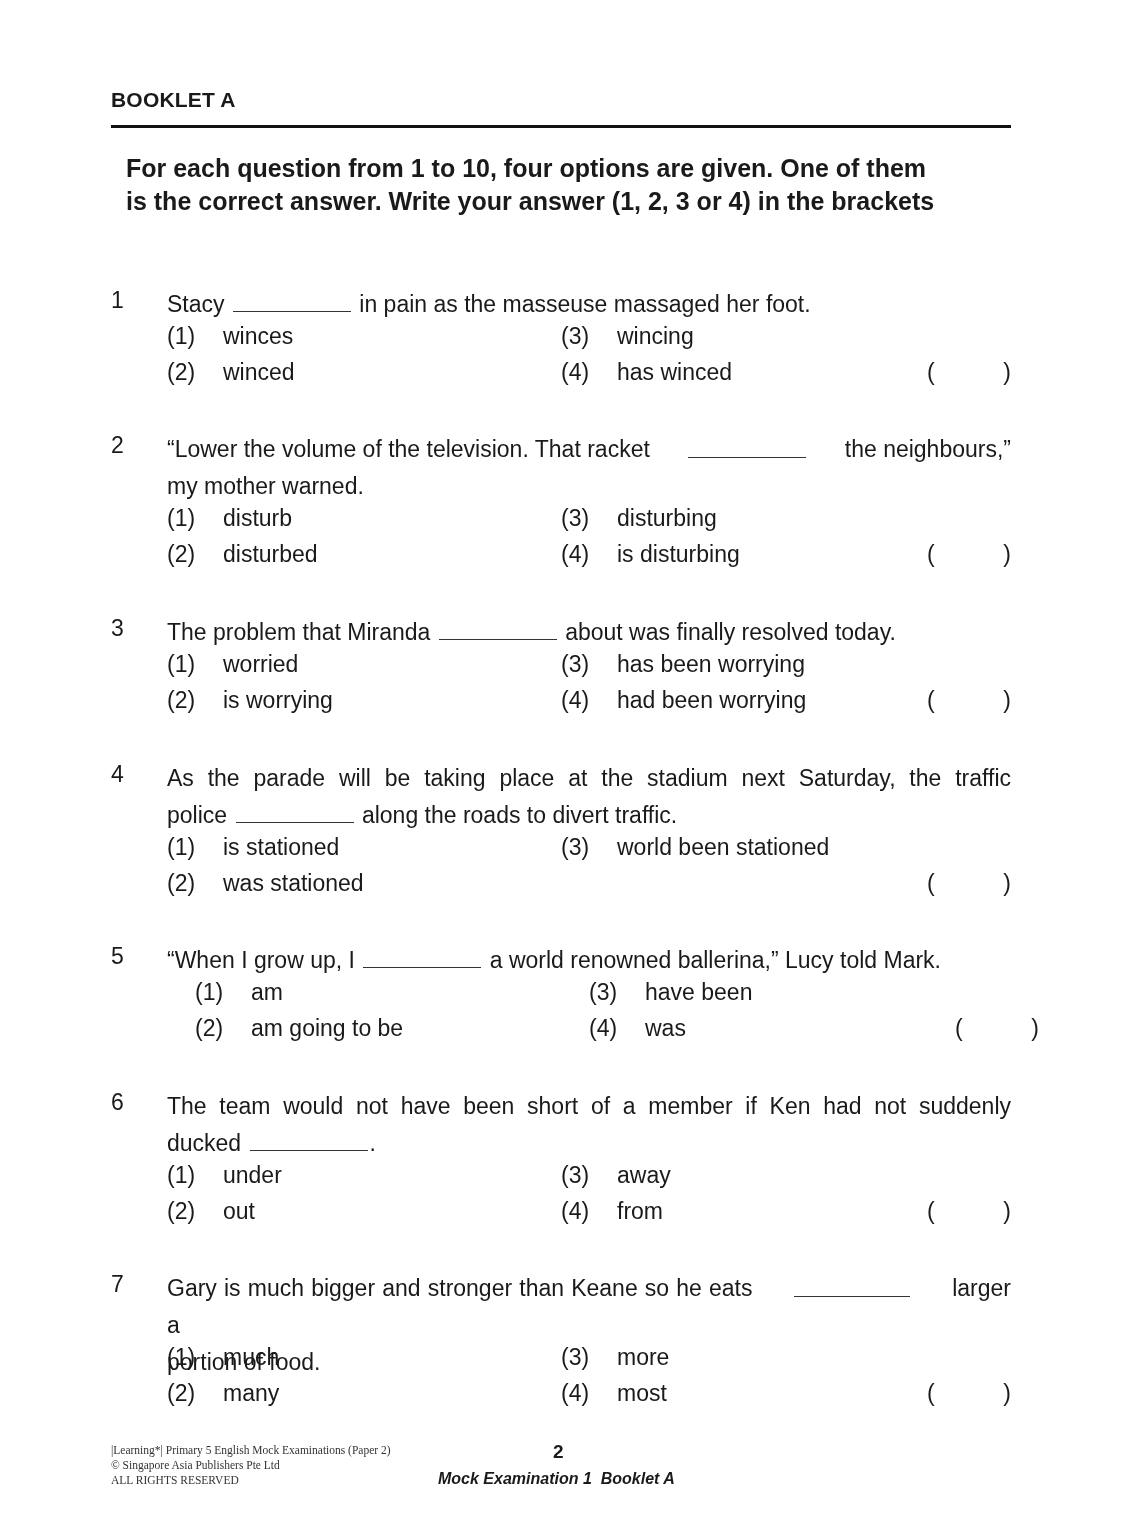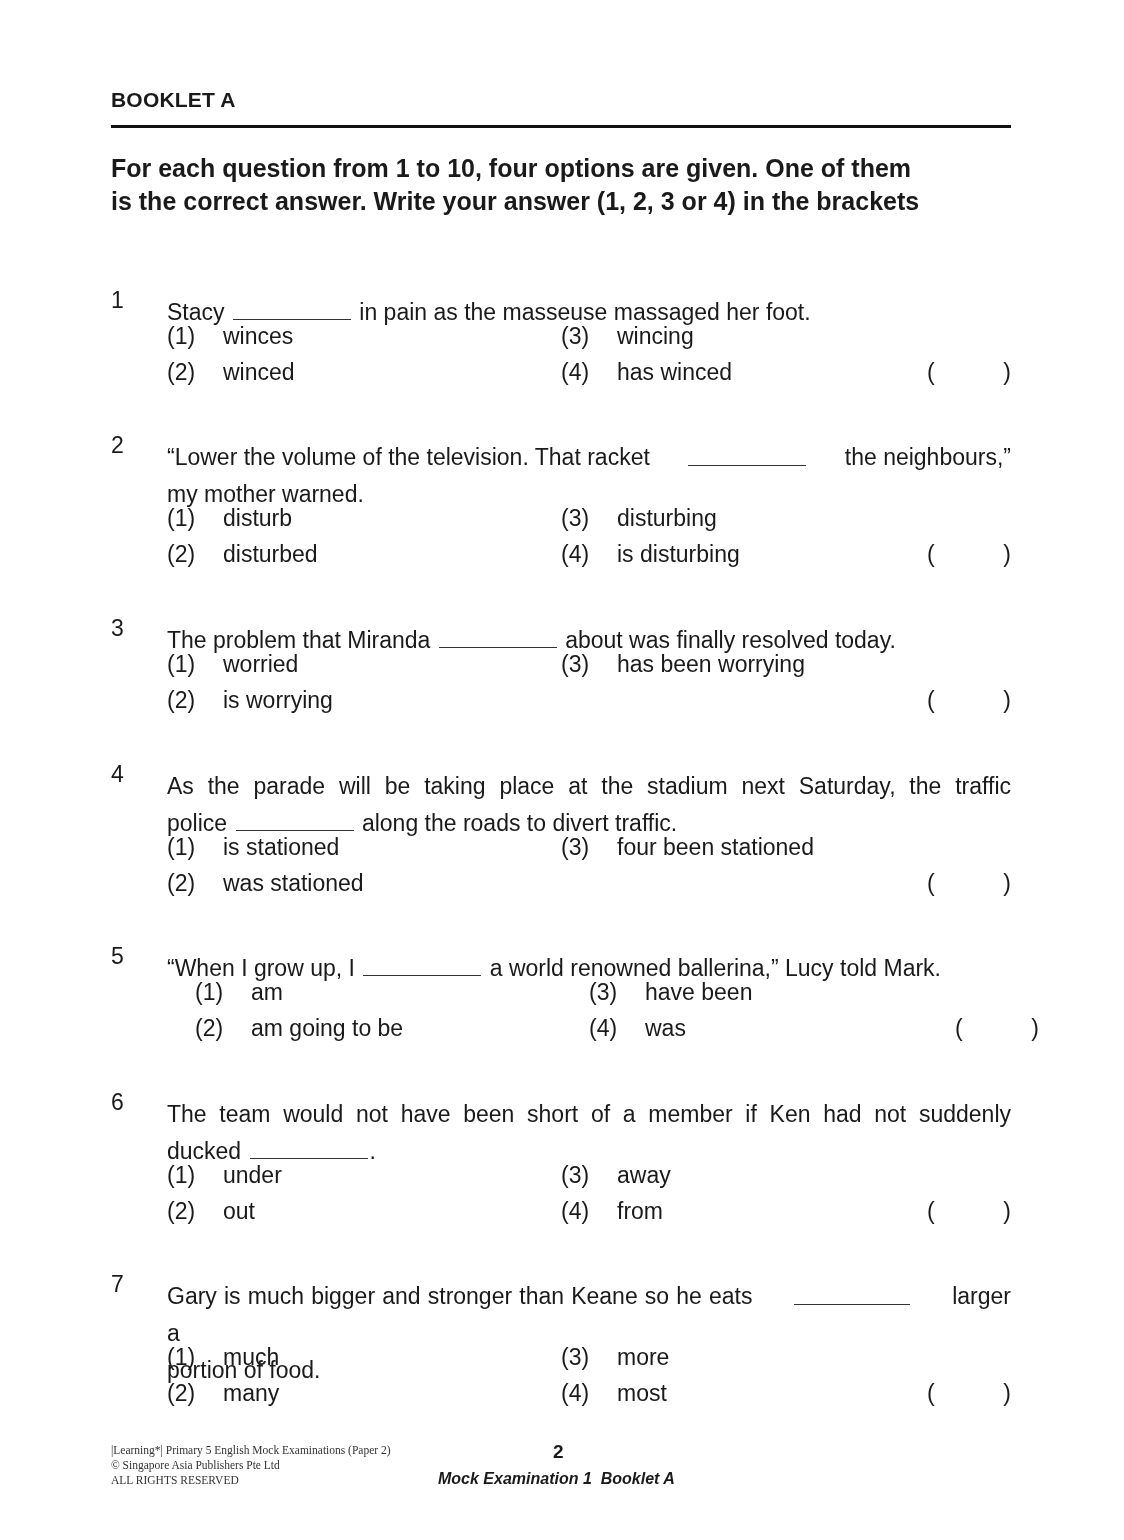--- a/index.html
+++ b/index.html
@@ -7,27 +7,27 @@
     width: 1124px; height: 1540px; position: relative; overflow: hidden;
     font-family: "Liberation Sans", sans-serif; color: #1a1a1a;
   }
   .page { position: absolute; left: 111px; top: 0; width: 900px; }
   .booklet-title {
     position: absolute; left: 0; top: 88px;
     font-size: 21px; font-weight: bold; letter-spacing: 0.2px;
   }
   .rule { position: absolute; left: 0; top: 125px; width: 900px; height: 3px; background: #111; }
   .instructions {
-    position: absolute; left: 0; top: 152px; width: 900px;
+    position: absolute; left: 15px; top: 152px; width: 900px;
     font-size: 25px; font-weight: bold; line-height: 33px; text-align: justify;
   }
   .instr-last { display: flex; justify-content: space-between; }
   .question { position: absolute; left: 0; width: 900px; font-size: 23px; }
   .q-num { position: absolute; left: 0; top: 0; }
-  .q-stem { position: absolute; left: 56px; top: 12px; width: 844px; line-height: 37px; text-align: justify; }
+  .q-stem { position: absolute; left: 56px; top: 4px; width: 844px; line-height: 37px; text-align: justify; }
   .q-stem.just-last { text-align-last: justify; }
   .blank { display: inline-block; width: 118px; border-bottom: 1.5px solid #333; height: 18px; vertical-align: baseline; margin: 0 2px; }
   .options { position: absolute; left: 56px; width: 844px; height: 73px; }
   .opt { position: absolute; height: 36px; line-height: 36px; }
   .opt .lbl { display: inline-block; width: 56px; }
   .opt.c1 { left: 0; }
   .opt.c2 { left: 394px; }
   .opt.r1 { top: 0; }
   .opt.r2 { top: 36px; }
   .answer-bracket { position: absolute; right: 0; width: 84px; height: 36px; line-height: 36px; display: flex; justify-content: space-between; cursor: text; }
@@ -92,41 +92,42 @@
     <div class="q-num" style="line-height:37px;">3</div>
     <div class="q-stem">
       <span>The problem that Miranda</span>
       <span class="blank"></span>
       <span>about was finally resolved today.</span>
     </div>
     <div class="options" style="top:36px;">
       <div class="opt c1 r1"><span class="lbl">(1)</span><span>worried</span></div>
       <div class="opt c1 r2"><span class="lbl">(2)</span><span>is worrying</span></div>
       <div class="opt c2 r1"><span class="lbl">(3)</span><span>has been worrying</span></div>
+      <div class="opt c2 r2"><span class="lbl">(4)</span><span>had been worrying</span></div>
       <div class="answer-bracket" style="top:36px;">
           <span>(</span>
           <span>)</span>
         </div>
     </div>
   </div>
 
   <div class="question" style="top:756px;">
     <div class="q-num" style="line-height:37px;">4</div>
     <div class="q-stem">
       <div class="just-last q-stem" style="position:static; width:auto;">As the parade will be taking place at the stadium next Saturday, the traffic</div>
       <div>
         <span>police</span>
         <span class="blank"></span>
         <span>along the roads to divert traffic.</span>
       </div>
     </div>
     <div class="options" style="top:73px;">
       <div class="opt c1 r1"><span class="lbl">(1)</span><span>is stationed</span></div>
       <div class="opt c1 r2"><span class="lbl">(2)</span><span>was stationed</span></div>
-      <div class="opt c2 r1"><span class="lbl">(3)</span><span>four been stationed</span></div>
+      <div class="opt c2 r1"><span class="lbl">(3)</span><span>world been stationed</span></div>
       <div class="answer-bracket" style="top:36px;">
           <span>(</span>
           <span>)</span>
         </div>
     </div>
   </div>
 
   <div class="question" style="top:938px;">
     <div class="q-num" style="line-height:37px;">5</div>
     <div class="q-stem">

